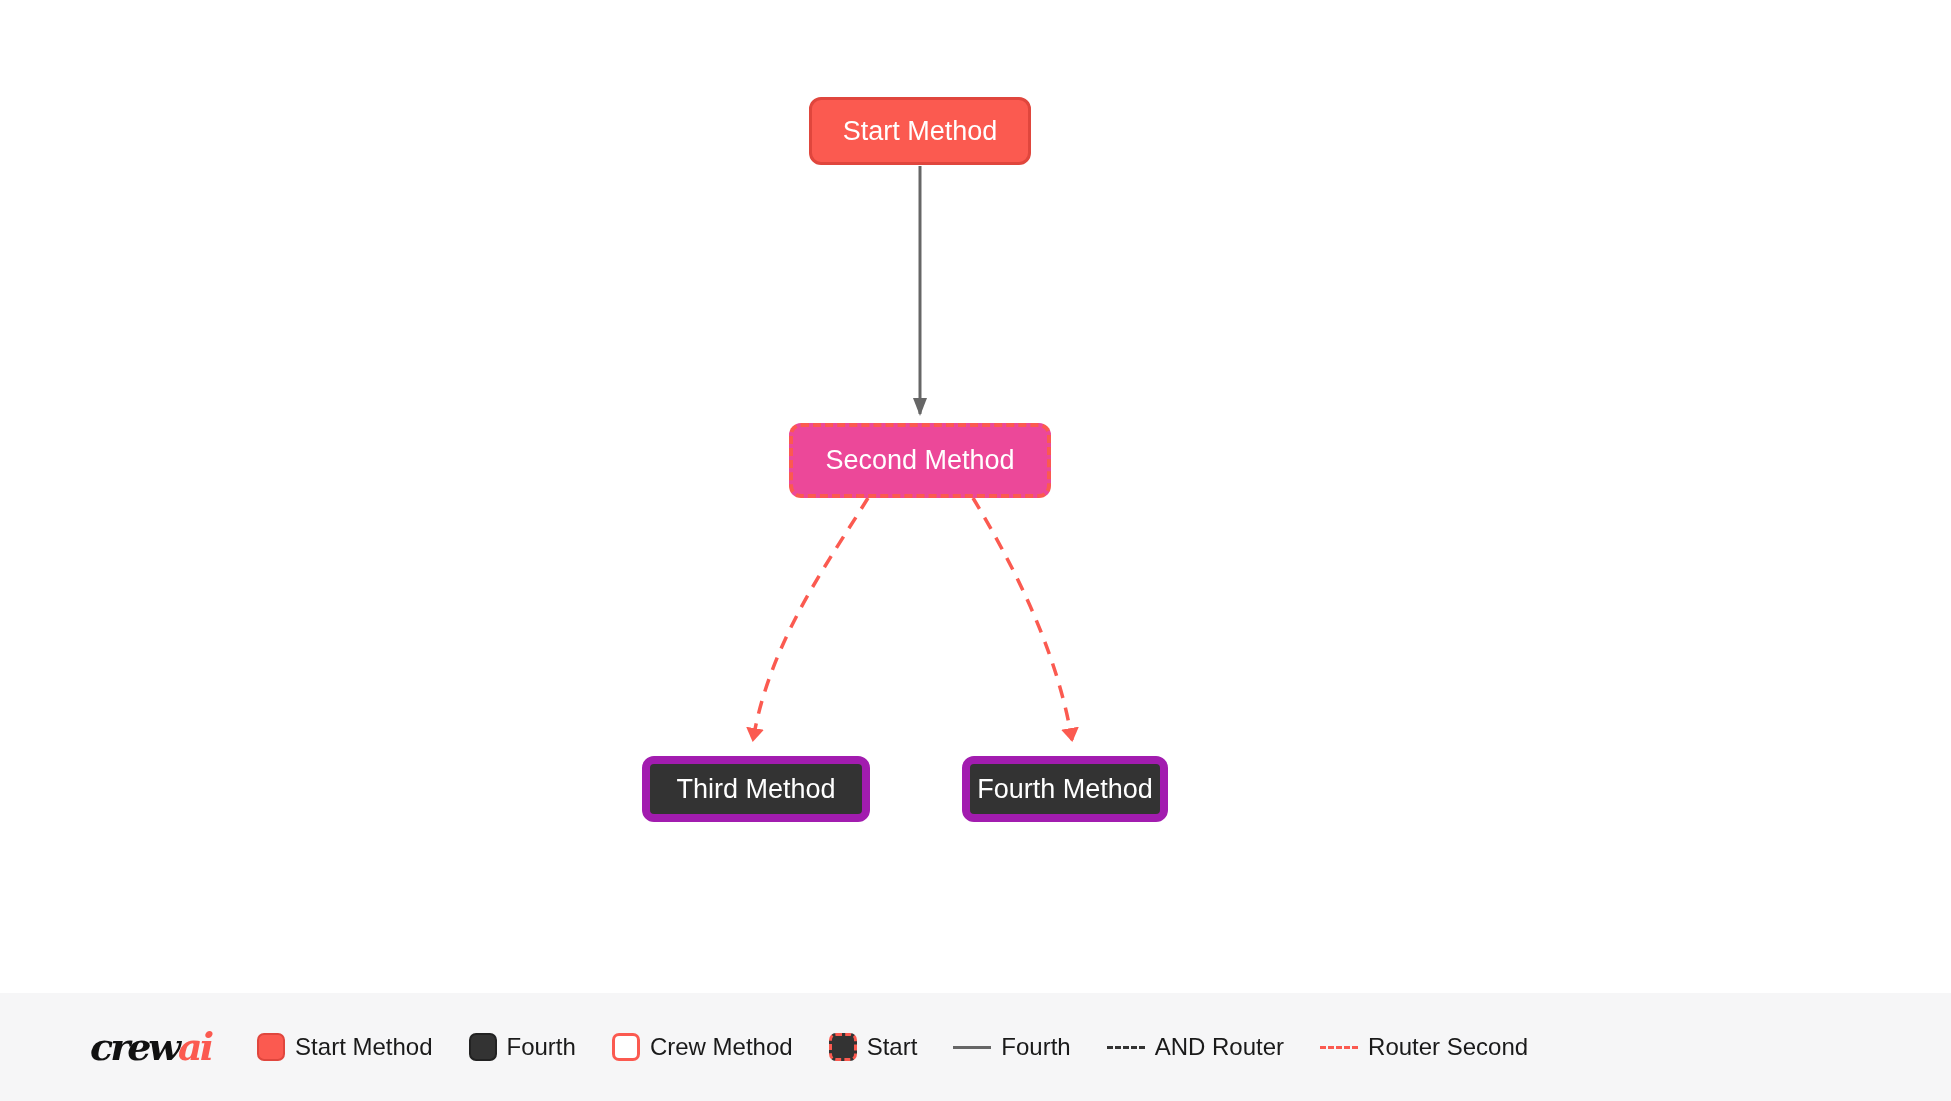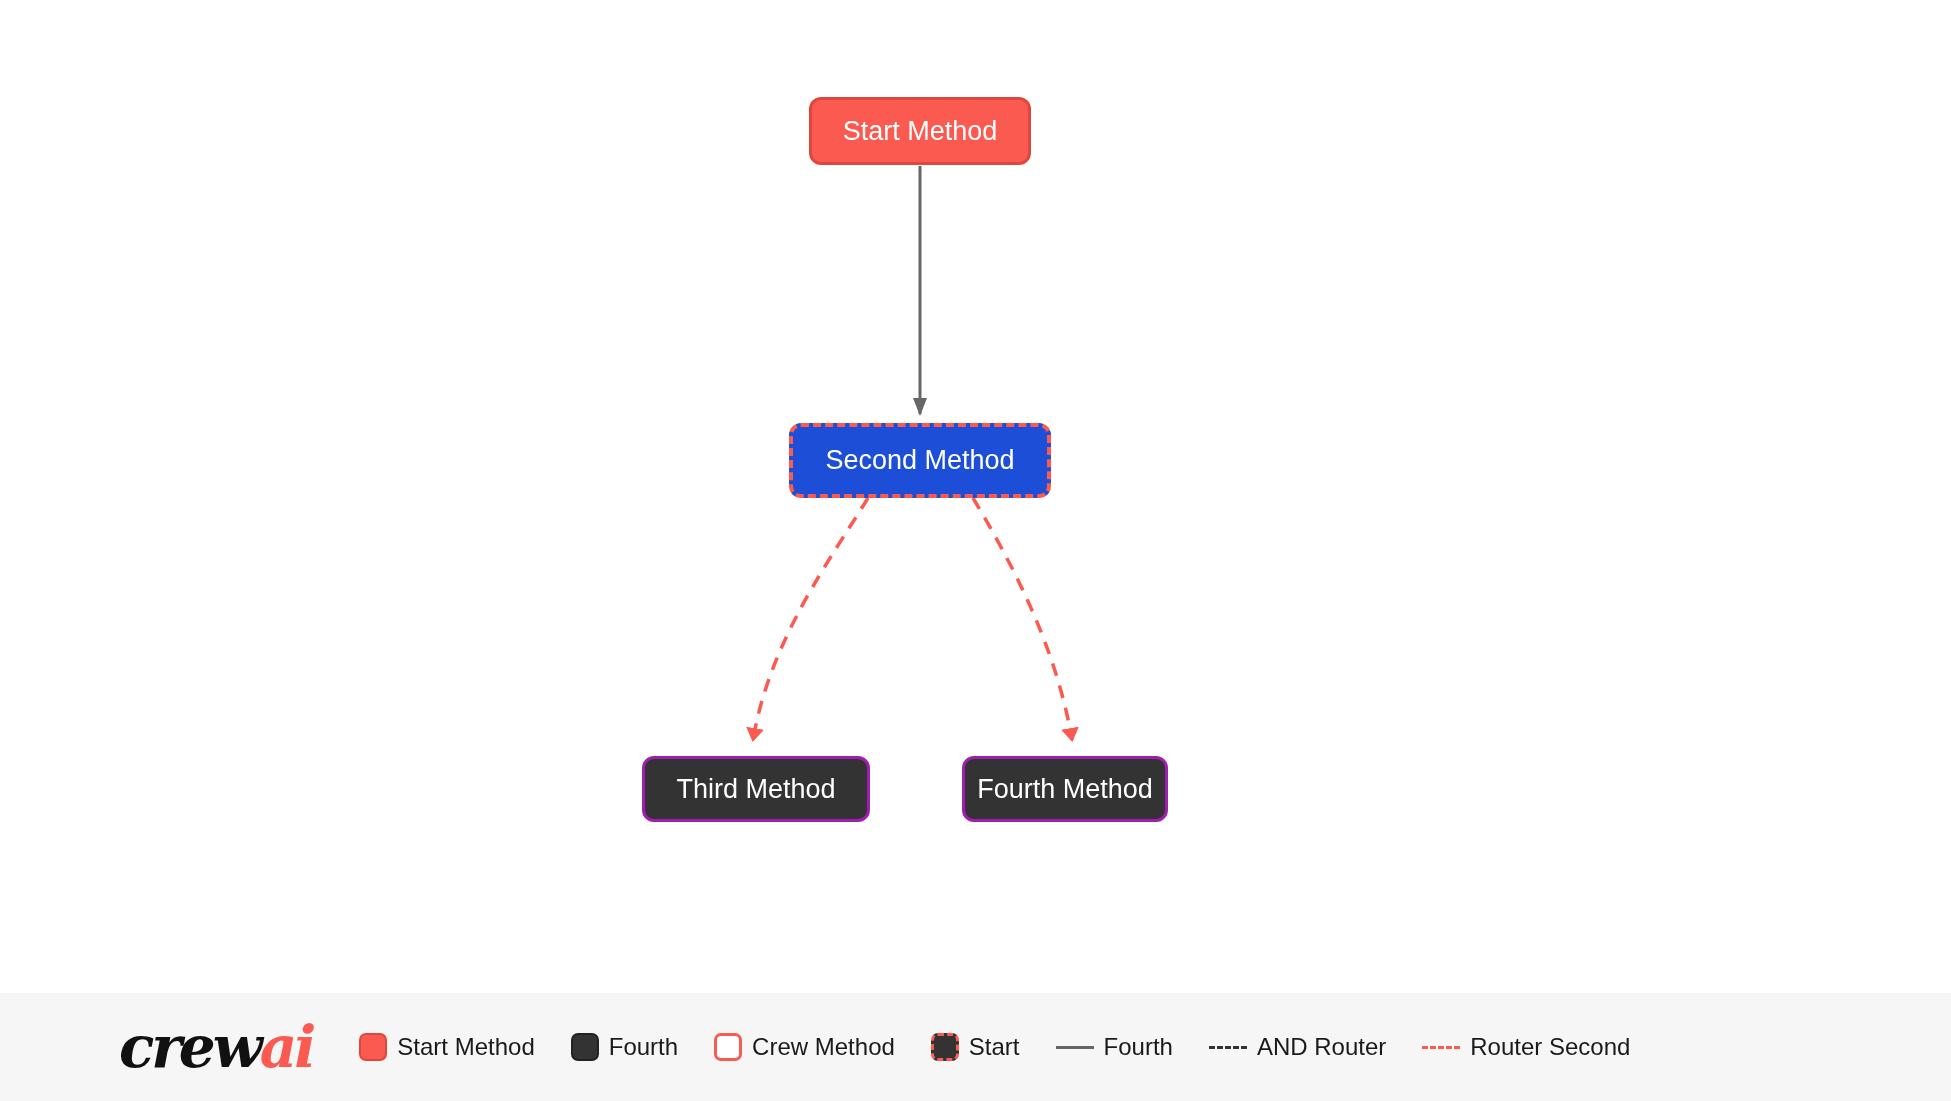--- a/index.html
+++ b/index.html
@@ -39,50 +39,50 @@
   }
   .node-start {
     left: 809px; top: 97px;
     width: 222px; height: 68px;
     background: #FB5A50;
     border: 3px solid #E0463D;
   }
   .node-router {
     left: 789px; top: 423px;
     width: 262px; height: 75px;
-    background: #1d4ed8;
+    background: #ec4899;
     border: 4px dashed #FB5A50;
   }
   .node-dark {
     background: #333333;
-    border: 3px solid #a21caf;
+    border: 8px solid #a21caf;
   }
   .node-third {
     left: 642px; top: 756px;
     width: 228px; height: 66px;
   }
   .node-fourth {
     left: 962px; top: 756px;
     width: 206px; height: 66px;
   }
   .legend {
     position: absolute;
     left: 0; bottom: 0;
     width: 1951px;
     height: 108px;
     background: #f6f6f7;
     display: flex;
     align-items: center;
   }
   .logo {
-    margin-left: 119px;
+    margin-left: 90px;
     font-family: "DejaVu Serif", serif;
     font-style: italic;
     font-weight: 800;
-    font-size: 58px;
+    font-size: 38px;
     letter-spacing: -3px;
     line-height: 1;
     user-select: none;
   }
   .logo .logo-crew { color: #111111; }
   .logo .logo-ai   { color: #FB5A50; }
   .legend-items {
     display: flex;
     align-items: center;
     margin-left: 46px;

